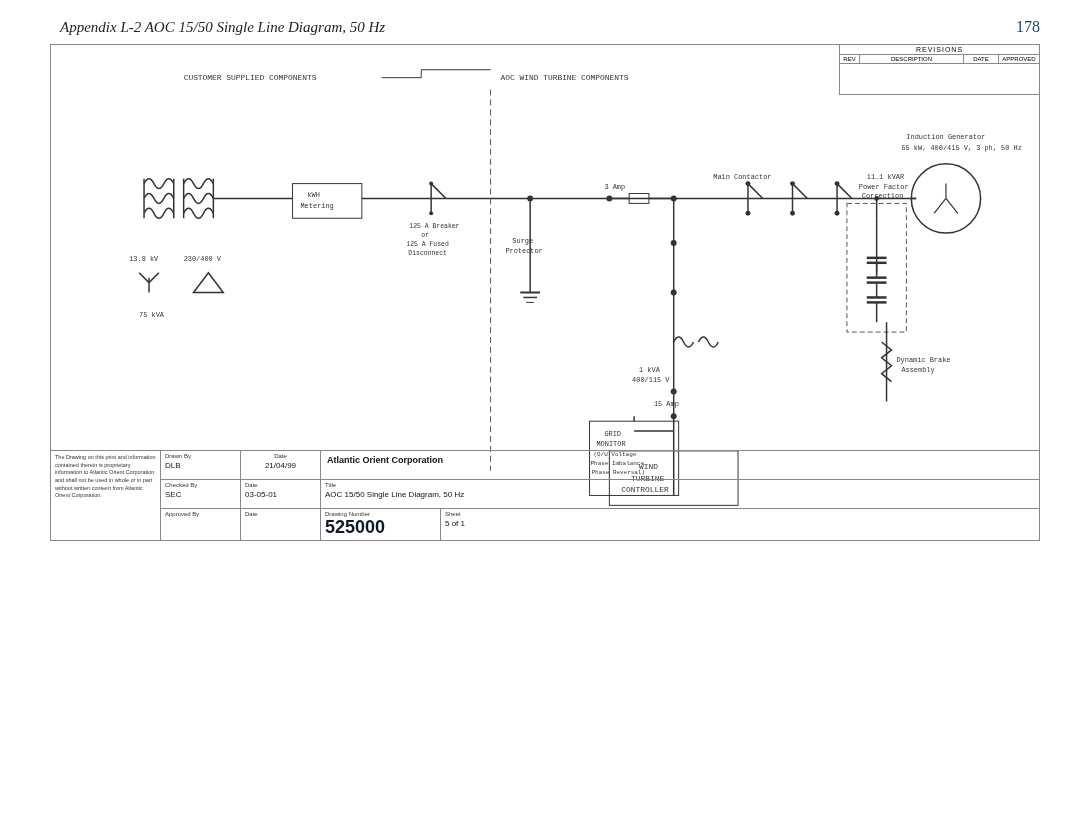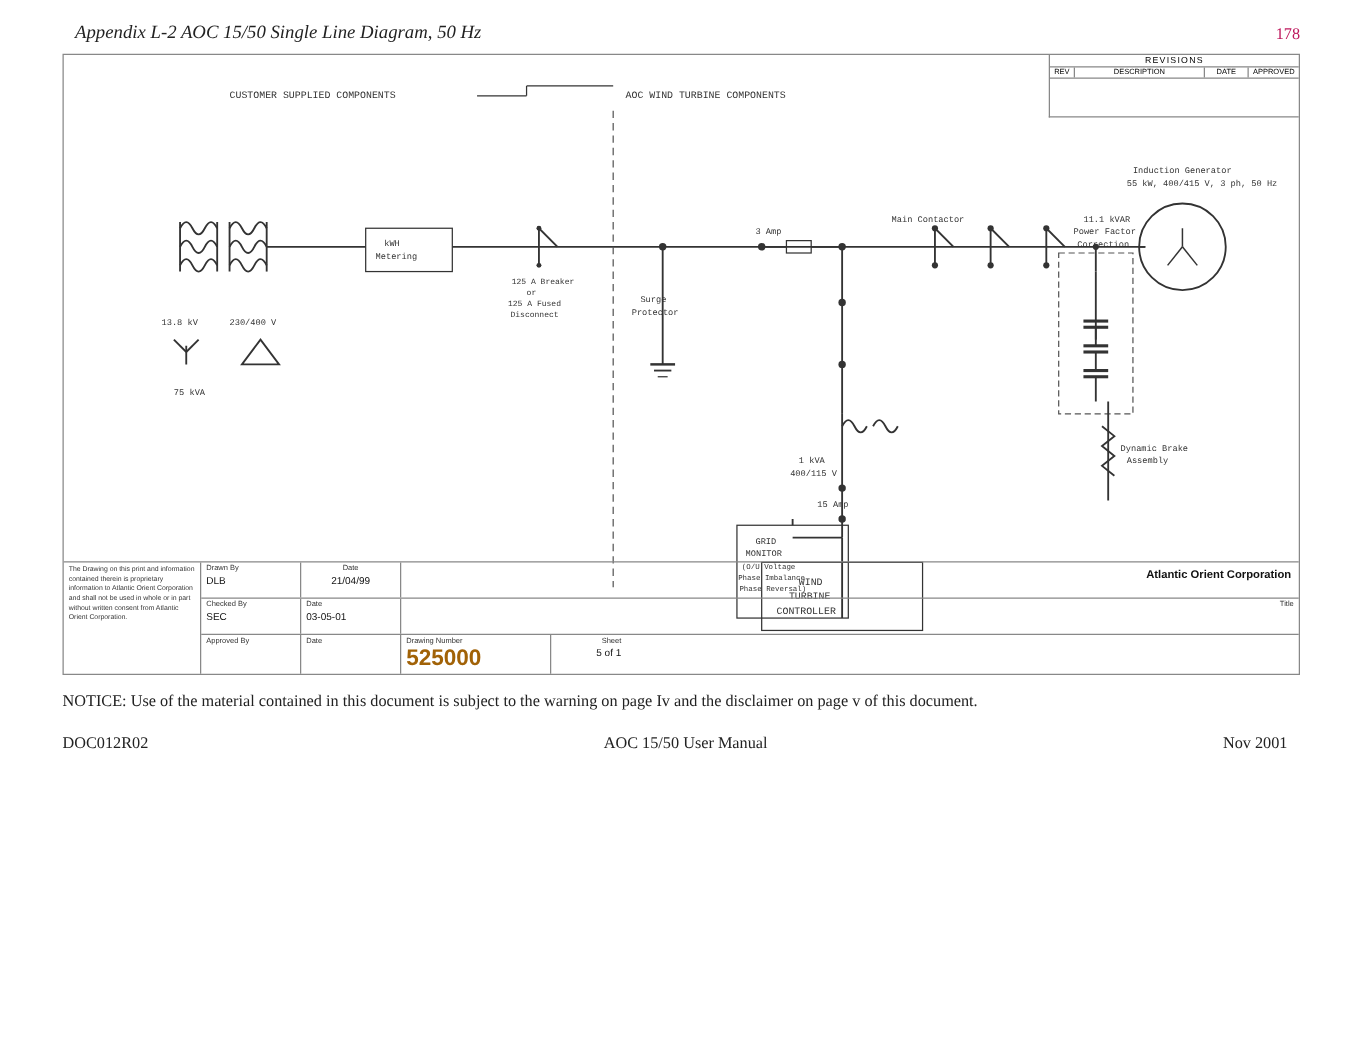--- a/index.html
+++ b/index.html
@@ -26,22 +26,22 @@
       padding: 18px 40px 8px 60px;
     }
 
     .header-title {
       font-size: 15px;
       font-style: italic;
       color: #222;
     }
 
     .header-page {
-      font-size: 13px;
-      color: #be185d;
+      font-size: 16px;
+      color: #0c4a6e;
     }
 
     .diagram-container {
       margin: 0 40px 0 50px;
       border: 1px solid #888;
       position: relative;
       height: 497px;
       background: #fff;
     }
 
@@ -131,21 +131,20 @@
     .title-cell {
       border-right: 1px solid #888;
       padding: 2px 4px;
       display: flex;
       flex-direction: column;
       justify-content: flex-start;
     }
 
     .title-cell:last-child {
       border-right: none;
-      text-align: right;
     }
 
     .cell-label {
       font-size: 6px;
       font-family: Arial, sans-serif;
       color: #333;
     }
 
     .cell-value {
       font-size: 8px;
@@ -173,21 +172,21 @@
     }
 
     .drawing-number-cell {
       width: 120px;
     }
 
     .drawing-number-val {
       font-size: 18px;
       font-family: Arial, sans-serif;
       font-weight: bold;
-      color: #a16207;
+      color: #0f172a;
     }
 
     .sheet-cell {
       width: 60px;
     }
 
     
     .footer {
       padding: 12px 50px 8px 50px;
       font-size: 13px;
@@ -414,20 +413,21 @@
           <div class="title-cell" style="width:80px;">
             <span class="cell-label">Checked By</span>
             <span class="cell-value">SEC</span>
           </div>
           <div class="title-cell" style="width:80px;">
             <span class="cell-label">Date</span>
             <span class="cell-value">03-05-01</span>
           </div>
           <div class="title-cell" style="flex:1; border-right:none;">
             <span class="cell-label">Title</span>
+            <span class="cell-value">AOC 15/50 Single Line Diagram, 50 Hz</span>
           </div>
         </div>
         <div class="title-row">
           <div class="title-cell" style="width:80px;">
             <span class="cell-label">Approved By</span>
           </div>
           <div class="title-cell" style="width:80px;">
             <span class="cell-label">Date</span>
           </div>
           <div class="title-cell drawing-number-cell">
@@ -437,22 +437,14 @@
           <div class="title-cell sheet-cell" style="border-right:none;">
             <span class="cell-label">Sheet</span>
             <span class="cell-value">5 of 1</span>
           </div>
         </div>
       </div>
     </div>
 
   </div>
 
-  <div class="footer">
-    <div class="footer-notice">NOTICE:    Use of the material contained in this document is subject to the warning on page Iv and the disclaimer on page v of this document.</div>
-    <div class="footer-bottom">
-      <span class="footer-doc">DOC012R02</span>
-      <span class="footer-manual">AOC 15/50 User Manual</span>
-      <span class="footer-date">Nov 2001</span>
-    </div>
-  </div>
 
 </div>
 
 </body></html>

